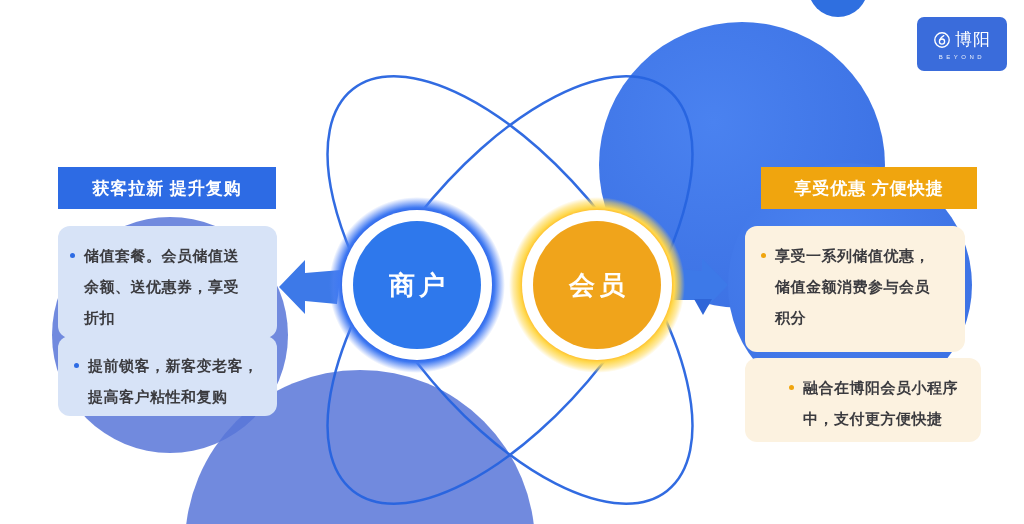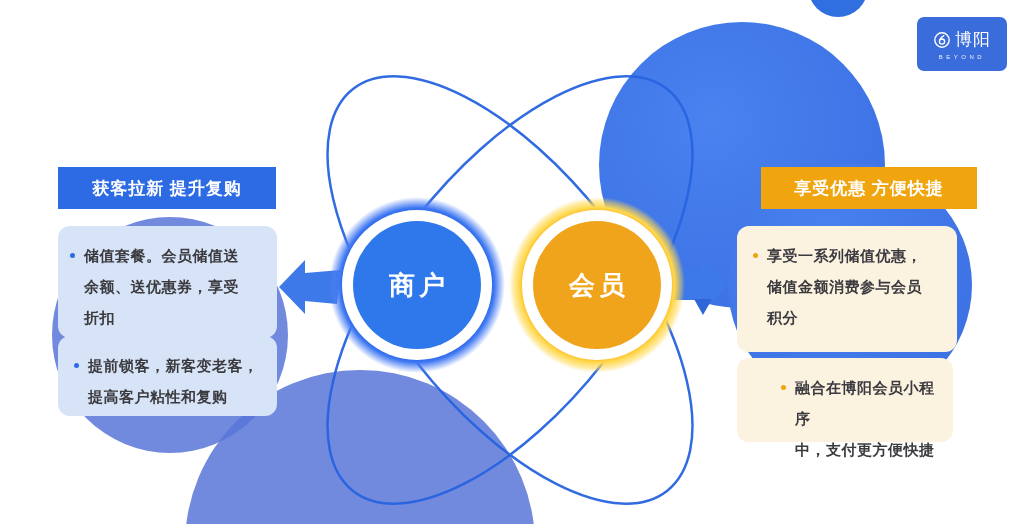--- a/index.html
+++ b/index.html
@@ -27,26 +27,26 @@
     position:absolute;width:219px;border-radius:12px;display:flex;align-items:flex-start;
     padding:14px 14px 0 14px;box-sizing:border-box;z-index:6;
   }
   .card .dot{width:5px;height:5px;border-radius:50%;margin:13px 9px 0 2px;flex:none;}
   .card .txt{
     font-size:15px;line-height:31px;font-weight:600;white-space:pre-line;
     letter-spacing:0.5px;
   }
   .card.lb{background:var(--card_blue);}
   .card.lb .dot{background:var(--blue);}
-  .card.cr{background:var(--card_cream);}
+  .card.cr{background:var(--card_cream);margin-left:8px;}
   .card.cr .dot{background:var(--orange);}
   #card-l1{left:58px;top:226px;height:112px;padding-left:10px;}
   #card-l2{left:58px;top:336px;height:80px;}
   #card-r1{left:737px;top:226px;height:126px;width:220px;}
-  #card-r2{left:737px;top:358px;height:84px;width:216px;padding-left:42px;}
+  #card-r2{left:737px;top:358px;height:84px;width:236px;padding-left:42px;}
   
   .big-circle{position:absolute;width:176px;height:176px;border-radius:50%;z-index:4;}
   .big-circle .ring{position:absolute;inset:13px;background:#fff;border-radius:50%;}
   .big-circle .core{
     position:absolute;inset:24px;border-radius:50%;display:flex;align-items:center;justify-content:center;
     color:#fff;font-size:26px;font-weight:bold;letter-spacing:4px;text-indent:4px;
   }
   #circle-merchant{left:329px;top:197px;
     background:radial-gradient(closest-side,#2e78ec 70%,#1b4fdb 80%,#3f79f2 88%,rgba(80,130,245,0.45) 95%,rgba(80,130,245,0) 100%);}
   #circle-merchant .core{background:var(--circle_blue);}

